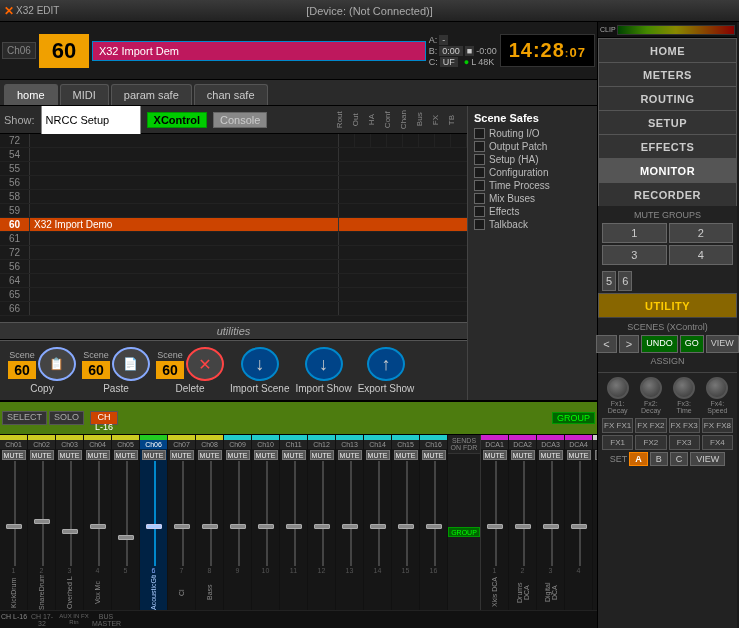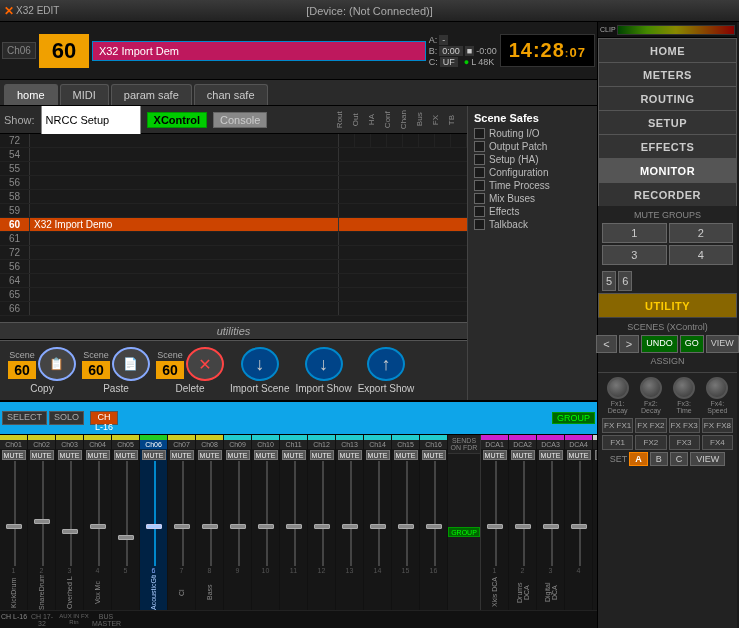--- a/index.html
+++ b/index.html
@@ -347,21 +347,21 @@
       height: 228px;
       background: #111;
       border-top: 2px solid #000;
       overflow: hidden;
       display: flex;
       flex-direction: column;
     }
 
     #mixer-select-row {
       height: 23px;
-      background: #0ea5e9;
+      background: #4d7c0f;
       display: flex;
       align-items: center;
       gap: 2px;
       padding: 16px 2px;
       border-bottom: 1px solid #000;
     }
 
     .select-btn {
       background: #333;
       color: #aaa;

